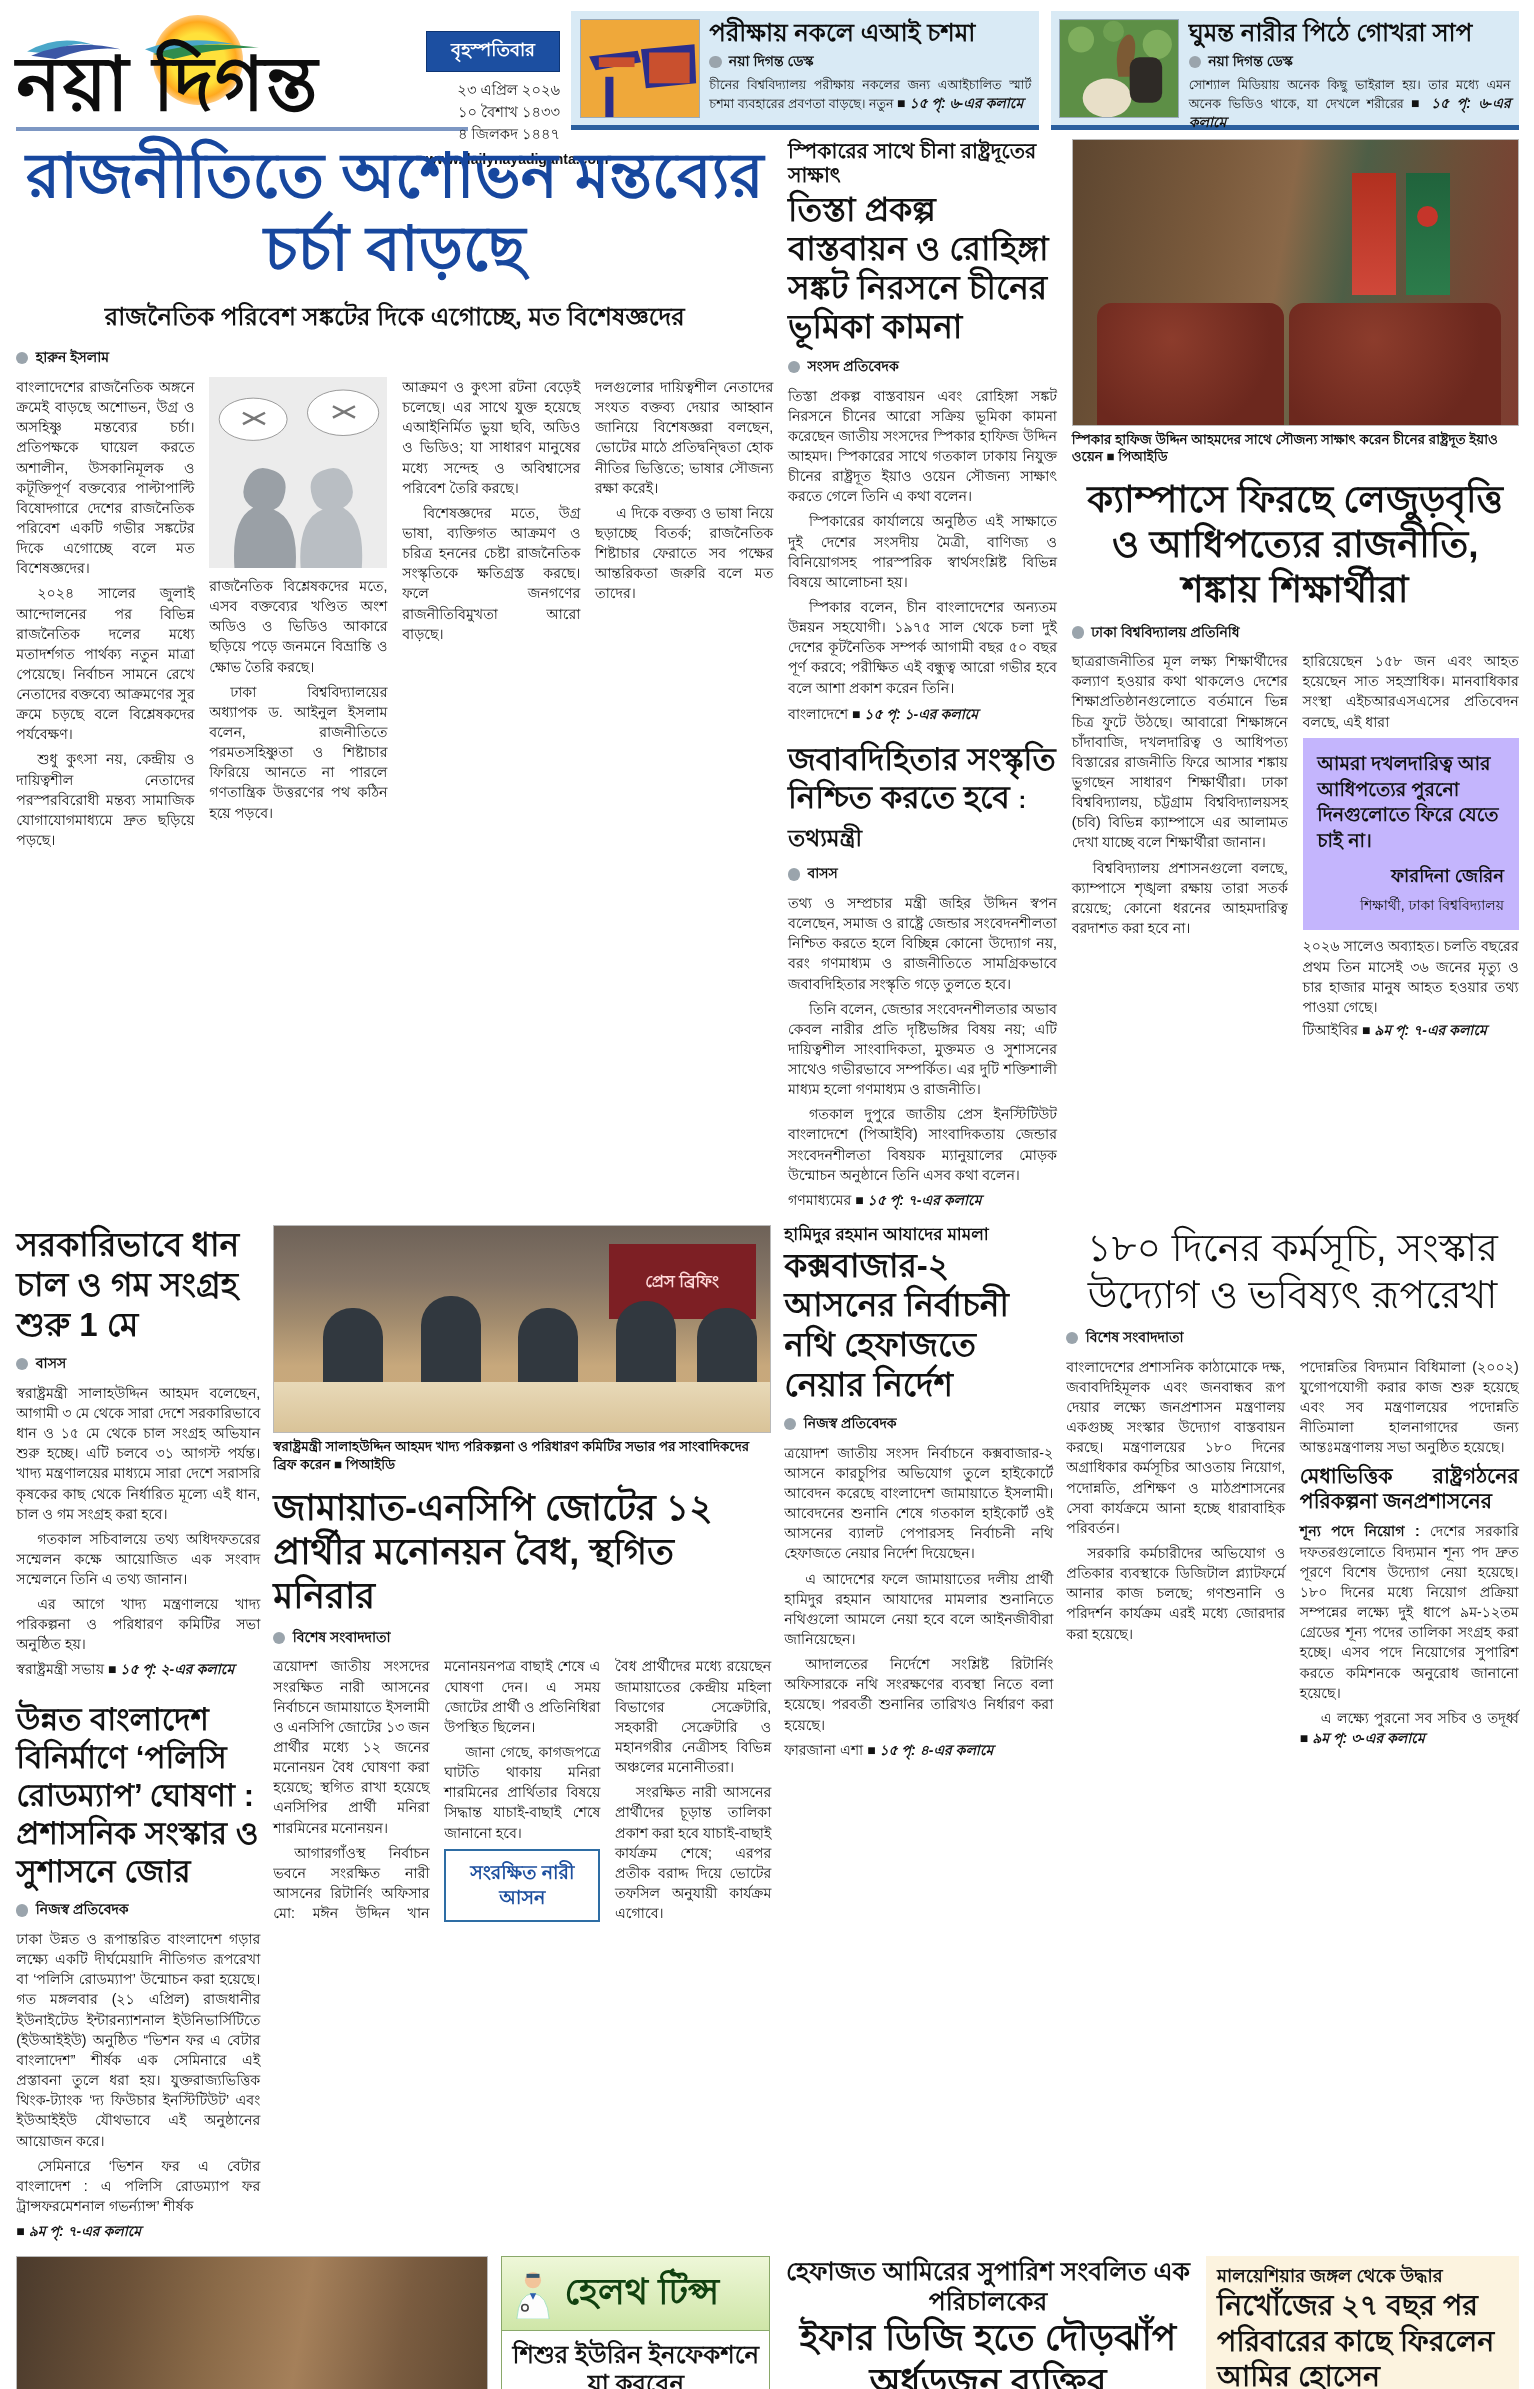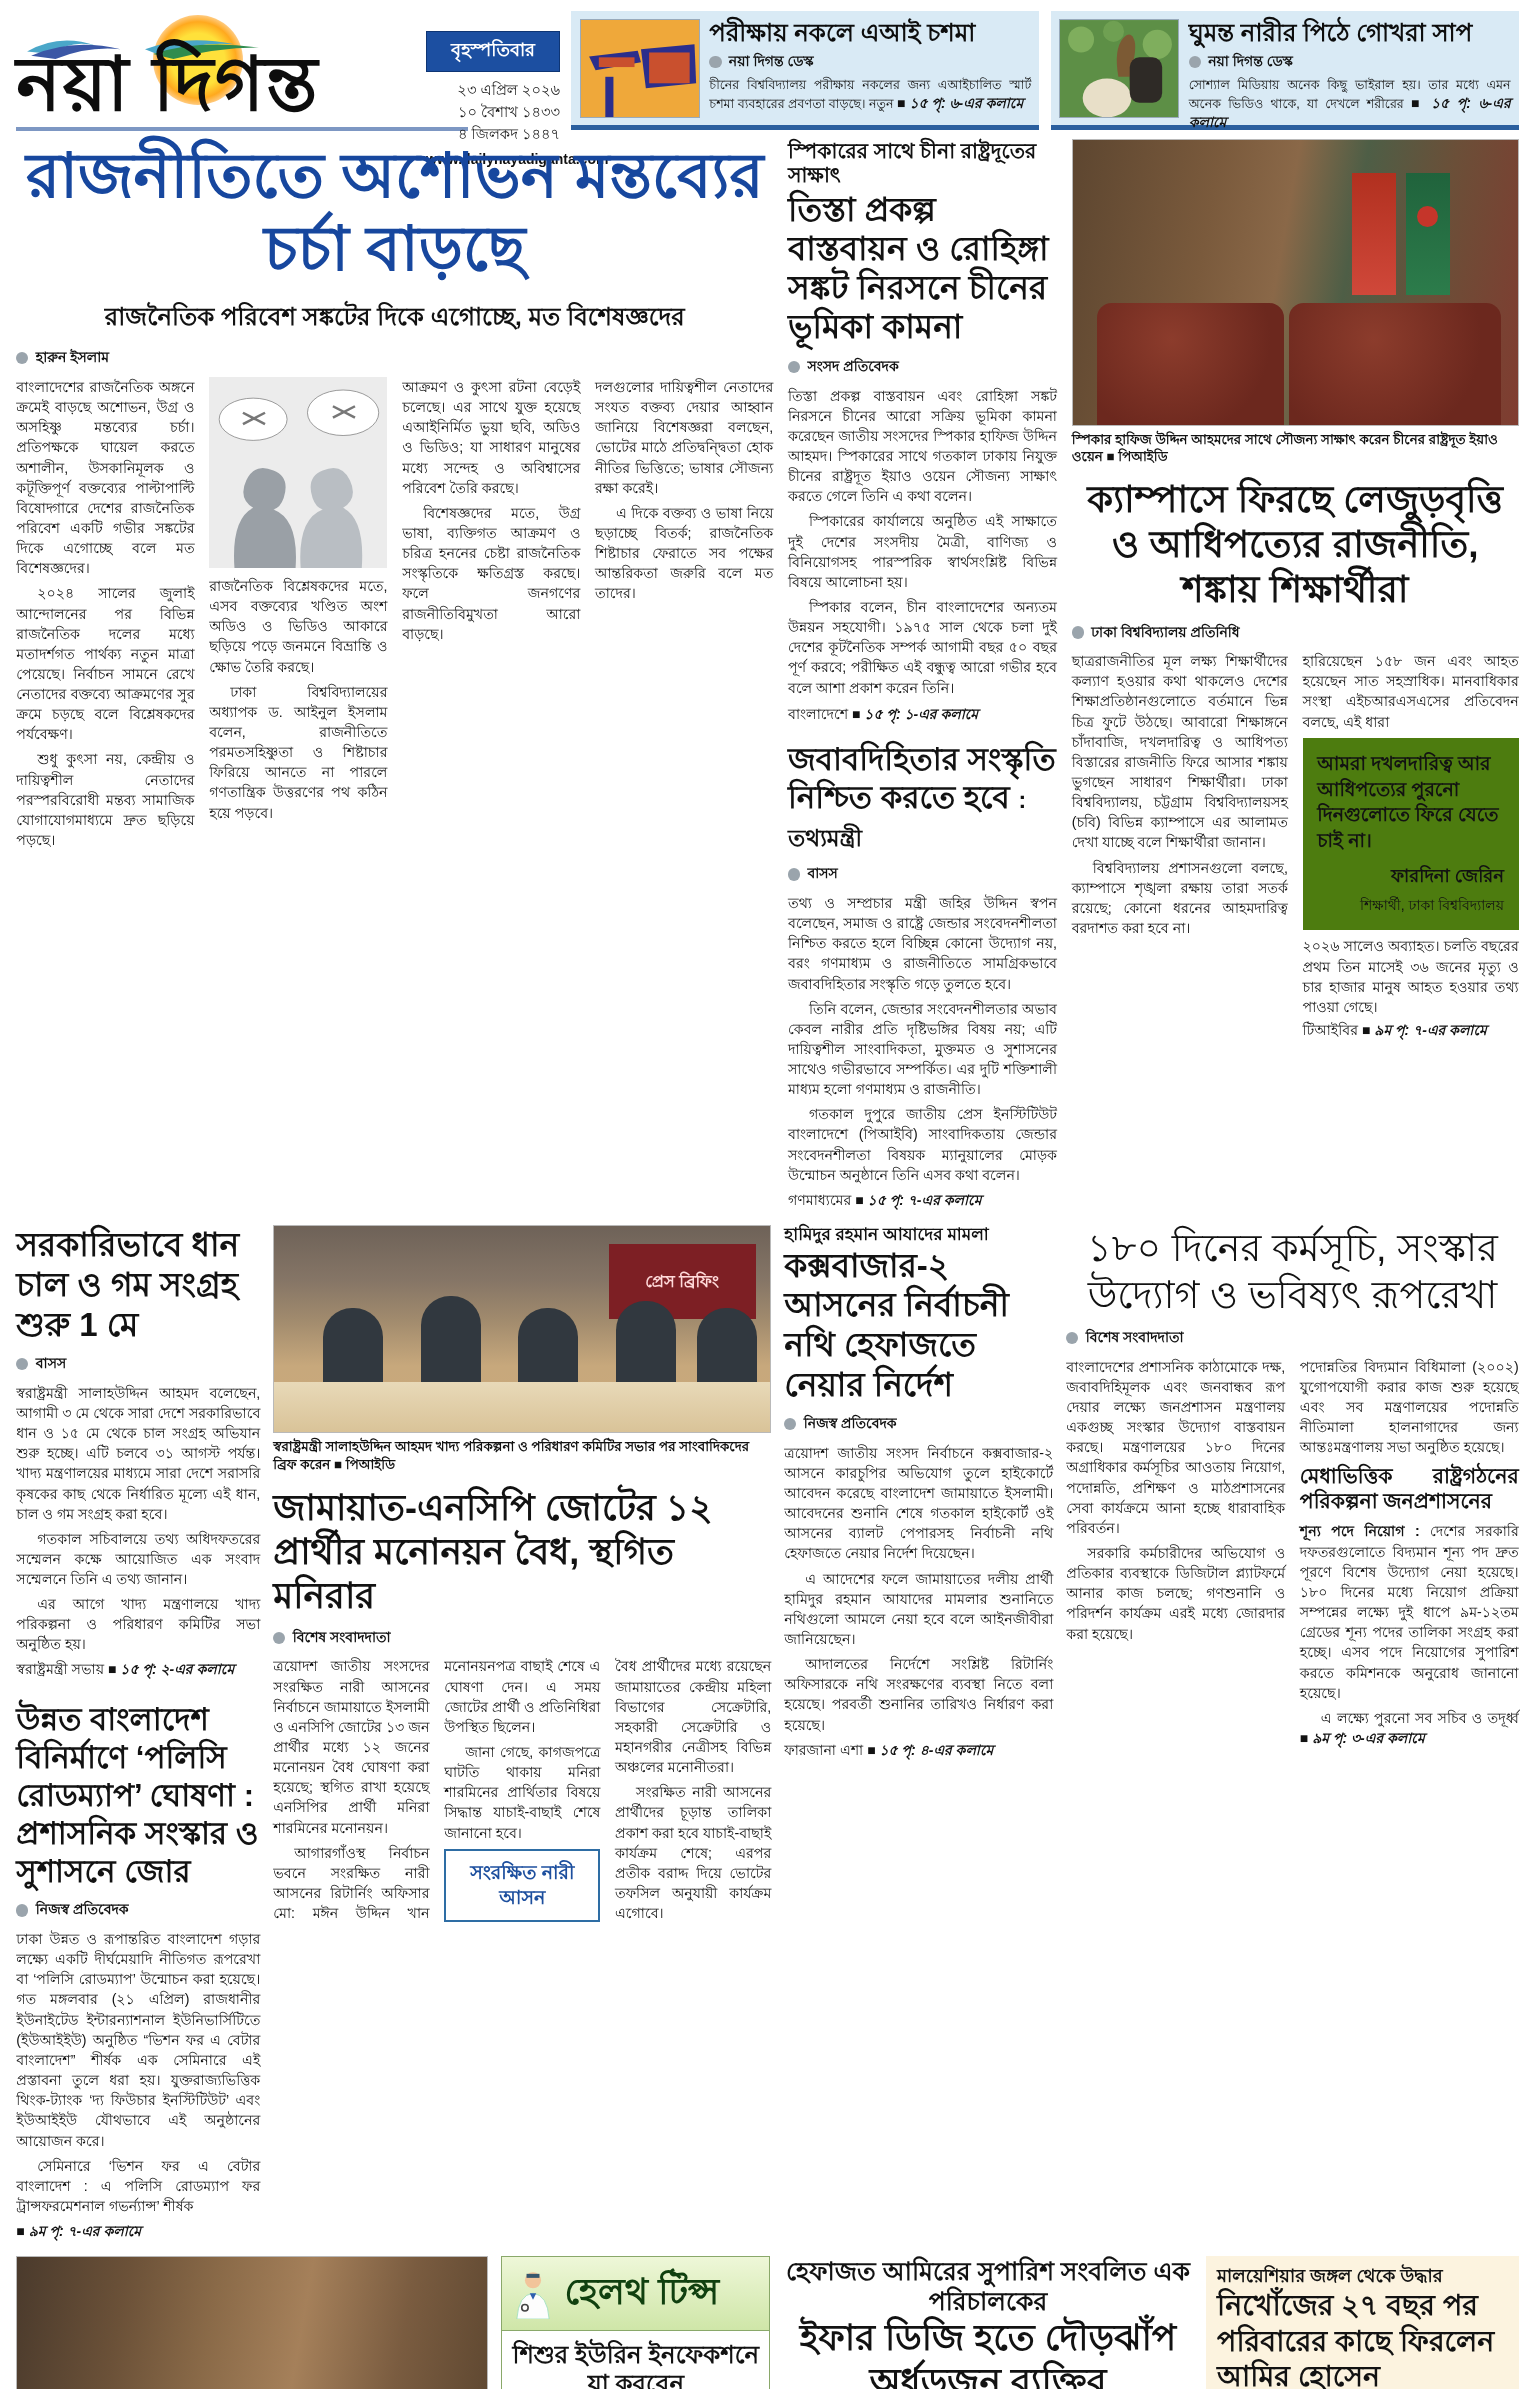--- a/index.html
+++ b/index.html
@@ -47,21 +47,21 @@
   .hl-40 { font-size:33px; font-weight:bold; line-height:1.18; margin-top:3.3px; }
   .china-photo { height:287px; background:
       linear-gradient(100deg,#5d4630 0%,#7a5a3c 30%,#8a6848 46%,#4e5e46 60%,#6b4f38 78%,#803c30 100%); }
   .china-photo .flag1 { position:absolute; right:122px; top:33px; width:44px; height:122px; background:linear-gradient(#b1301f,#d0483a); }
   .china-photo .flag2 { position:absolute; right:68px; top:33px; width:44px; height:122px; background:linear-gradient(#20633c,#2c7c4b); }
   .china-photo .flag2::after { content:""; position:absolute; left:11.4px; top:33px; width:21px; height:21px; border-radius:50%; background:#c5352a; }
   .china-photo .chair { position:absolute; left:24.4px; bottom:0; width:187px; height:122px; background:radial-gradient(circle at 40% 30%, #8c3c2c, #6c281e 70%); border-radius:14.7px 14.7px 0 0; }
   .china-photo .chair2 { left:auto; right:16.3px; width:212px; }
   .campus-hl { font-size:37px; font-weight:bold; text-align:center; line-height:1.22; margin-top:11.4px; }
   .campus-grid { display:grid; grid-template-columns:1fr 1fr; gap:14.7px; }
-  .quotebox { background:#4d7c0f; padding:13px 14.7px 11.4px 14.7px; margin:6.5px 0; }
+  .quotebox { background:#c4b5fd; padding:13px 14.7px 11.4px 14.7px; margin:6.5px 0; }
   .quotebox .qtext { font-size:19px; font-weight:bold; line-height:1.35; }
   .quotebox .qname { font-size:18px; font-weight:bold; text-align:right; margin-top:8.1px; }
   .quotebox .qrole { font-size:14px; text-align:right; margin-top:1.6px; }
   .hl-38 { font-size:31px; font-weight:bold; line-height:1.22; }
   .hl-suffix { font-weight:bold; font-size:23px; }
 
   
   .bandB { display:grid; grid-template-columns:244px 498px 269px 1fr; gap:13px; margin-top:14.7px; }
   .hl-400 { font-size:33px; font-weight:bold; line-height:1.2; }
   .press-photo { height:208px; background:

